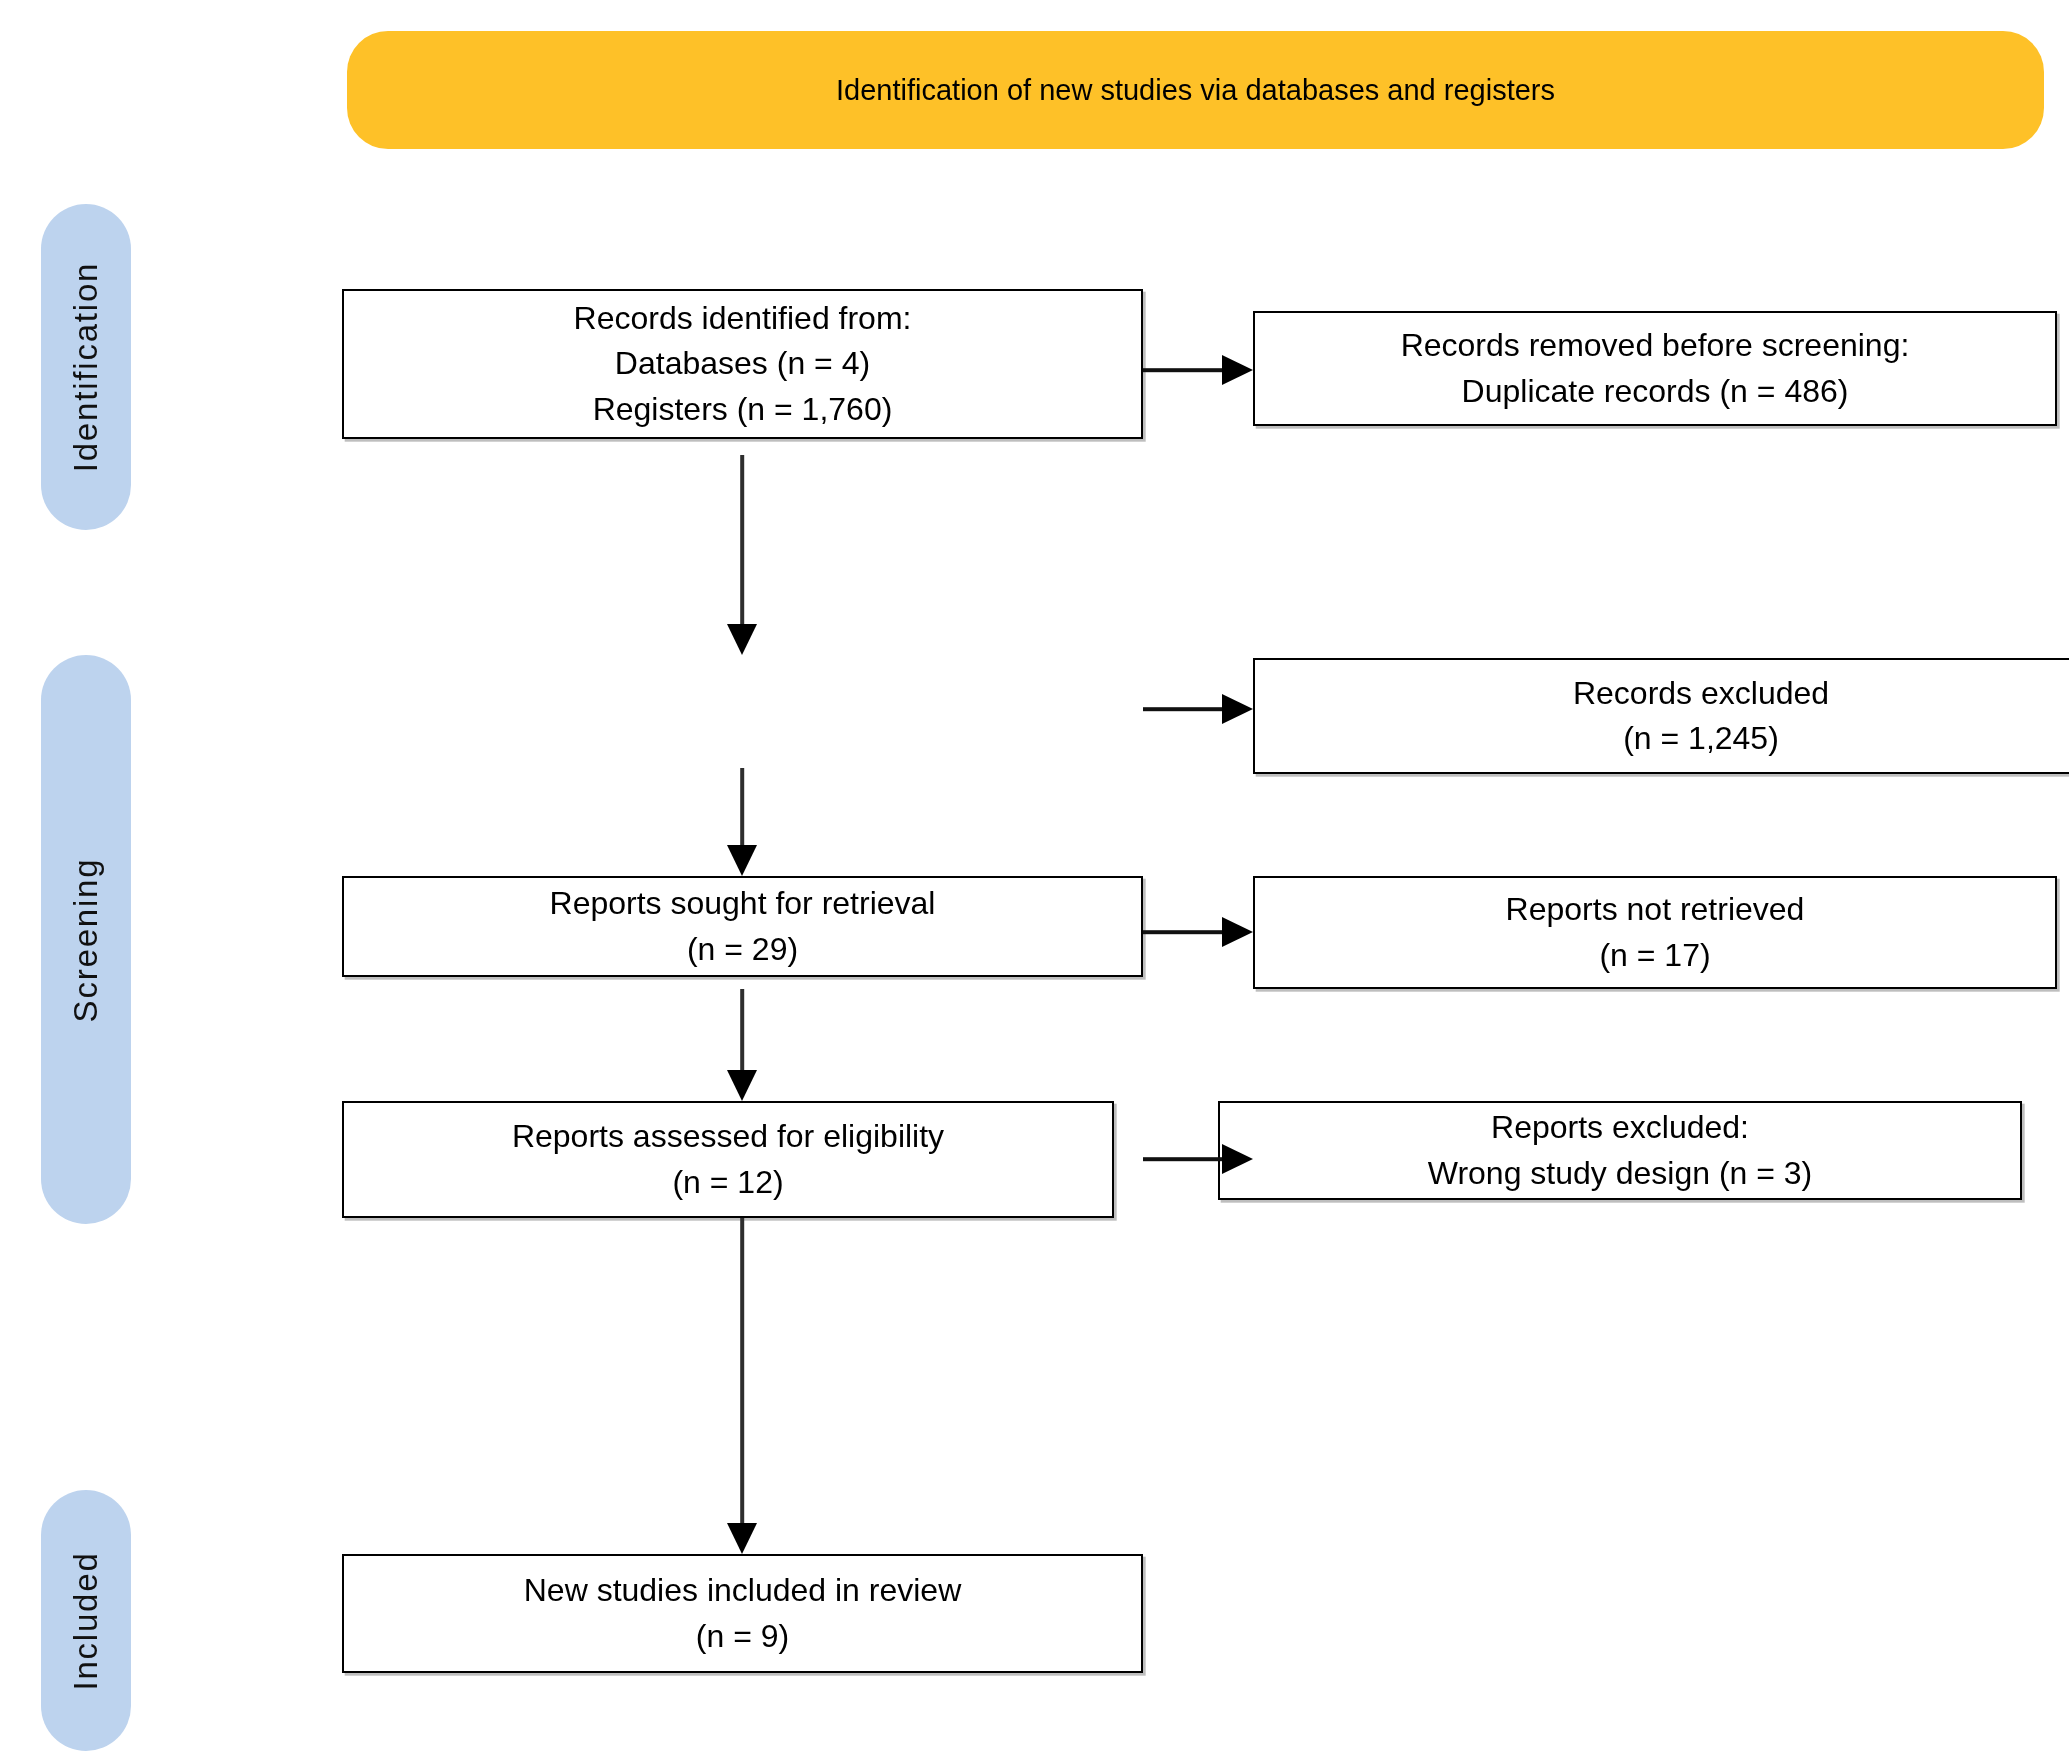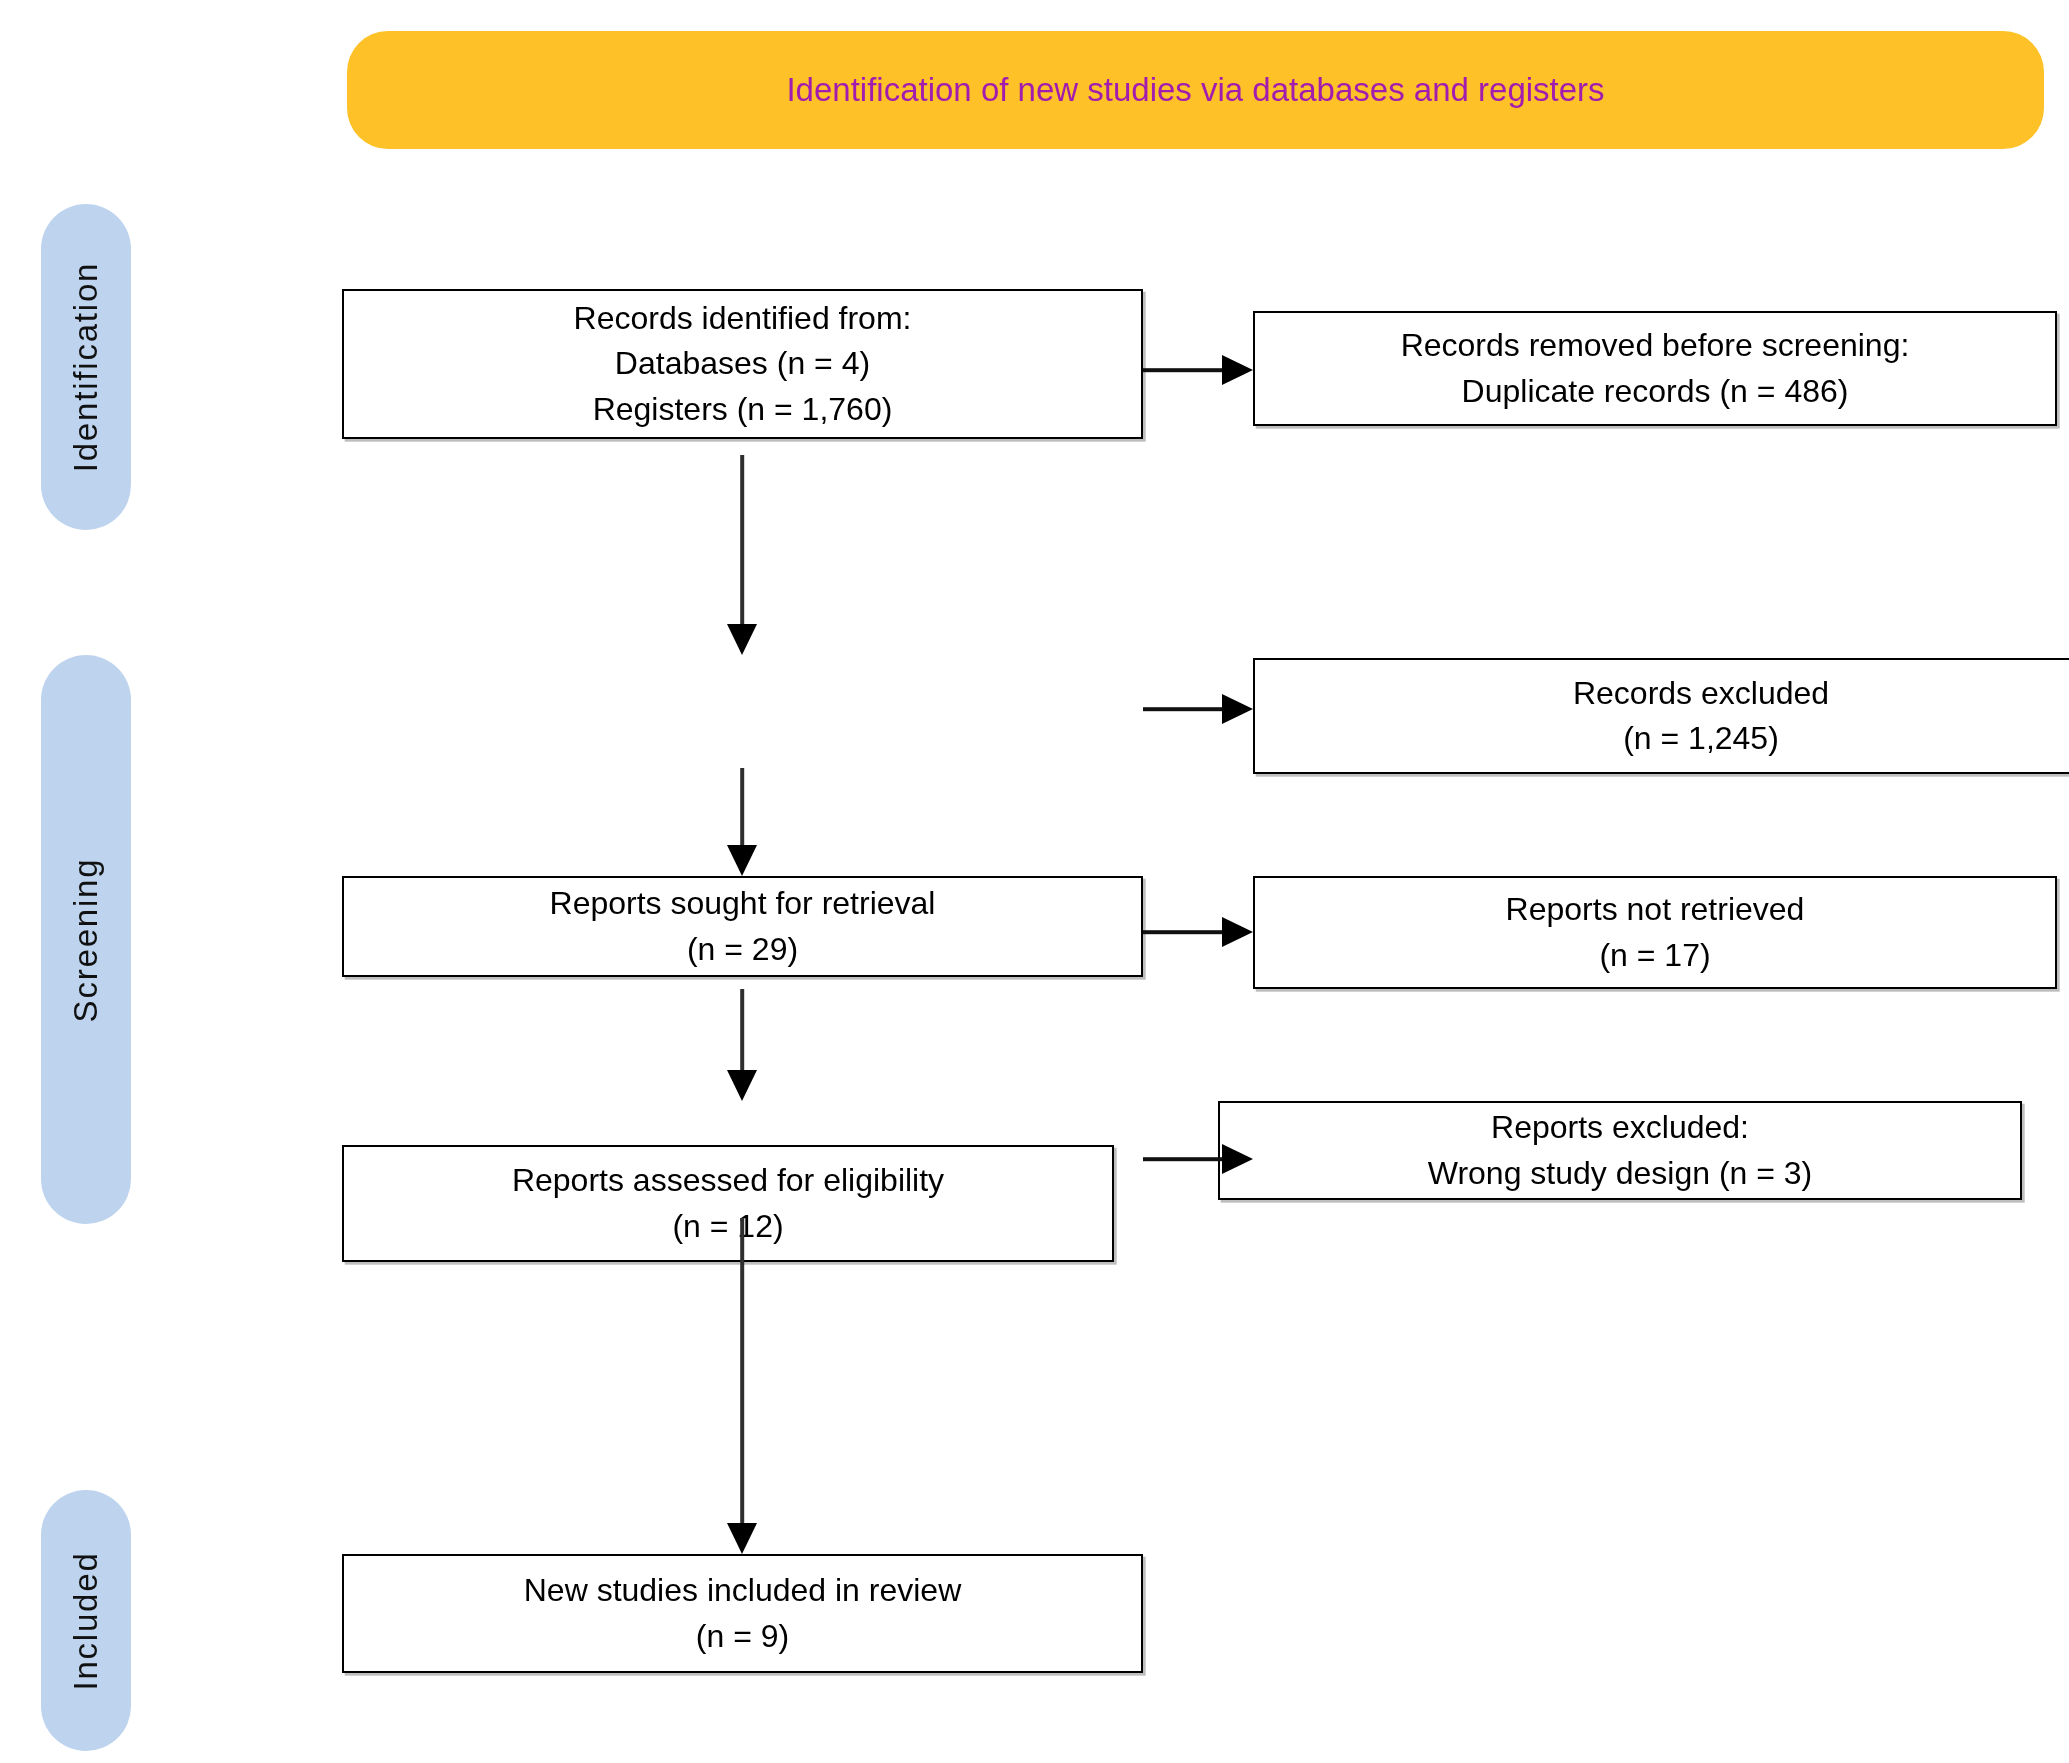--- a/index.html
+++ b/index.html
@@ -16,22 +16,22 @@
   .banner {
     position: absolute;
     left: 347px; top: 31px;
     width: 1697px; height: 118px;
     background: #FEC128;
     border-radius: 41px;
     display: flex; align-items: center; justify-content: center;
     box-sizing: border-box;
   }
   .banner-text {
-    font-size: 33px;
-    color: #a21caf;
+    font-size: 29px;
+    color: #000000;
     text-align: center;
   }
 
   
   .stage {
     position: absolute;
     left: 41px; width: 90px;
     background: #BDD3EE;
     border-radius: 45px;
     display: flex; align-items: center; justify-content: center;
@@ -112,21 +112,21 @@
   </div>
   <div class="stage" style="top:1490px;height:261px">
     <span class="stage-text">Included</span>
   </div>
 
   <div class="box" style="left:342px;top:289px;width:801px;height:150px">Records identified from:
 Databases (n = 4)
 Registers (n = 1,760)</div>
   <div class="box" style="left:342px;top:876px;width:801px;height:101px">Reports sought for retrieval
 (n = 29)</div>
-  <div class="box" style="left:342px;top:1145px;width:772px;height:117px">Reports assessed for eligibility
+  <div class="box" style="left:342px;top:1101px;width:772px;height:117px">Reports assessed for eligibility
 (n = 12)</div>
   <div class="box" style="left:342px;top:1554px;width:801px;height:119px">New studies included in review
 (n = 9)</div>
 
   <div class="box" style="left:1253px;top:311px;width:804px;height:115px">Records removed before screening:
 Duplicate records (n = 486)</div>
   <div class="box" style="left:1253px;top:658px;width:896px;height:116px">Records excluded
 (n = 1,245)</div>
   <div class="box" style="left:1253px;top:876px;width:804px;height:113px">Reports not retrieved
 (n = 17)</div>

